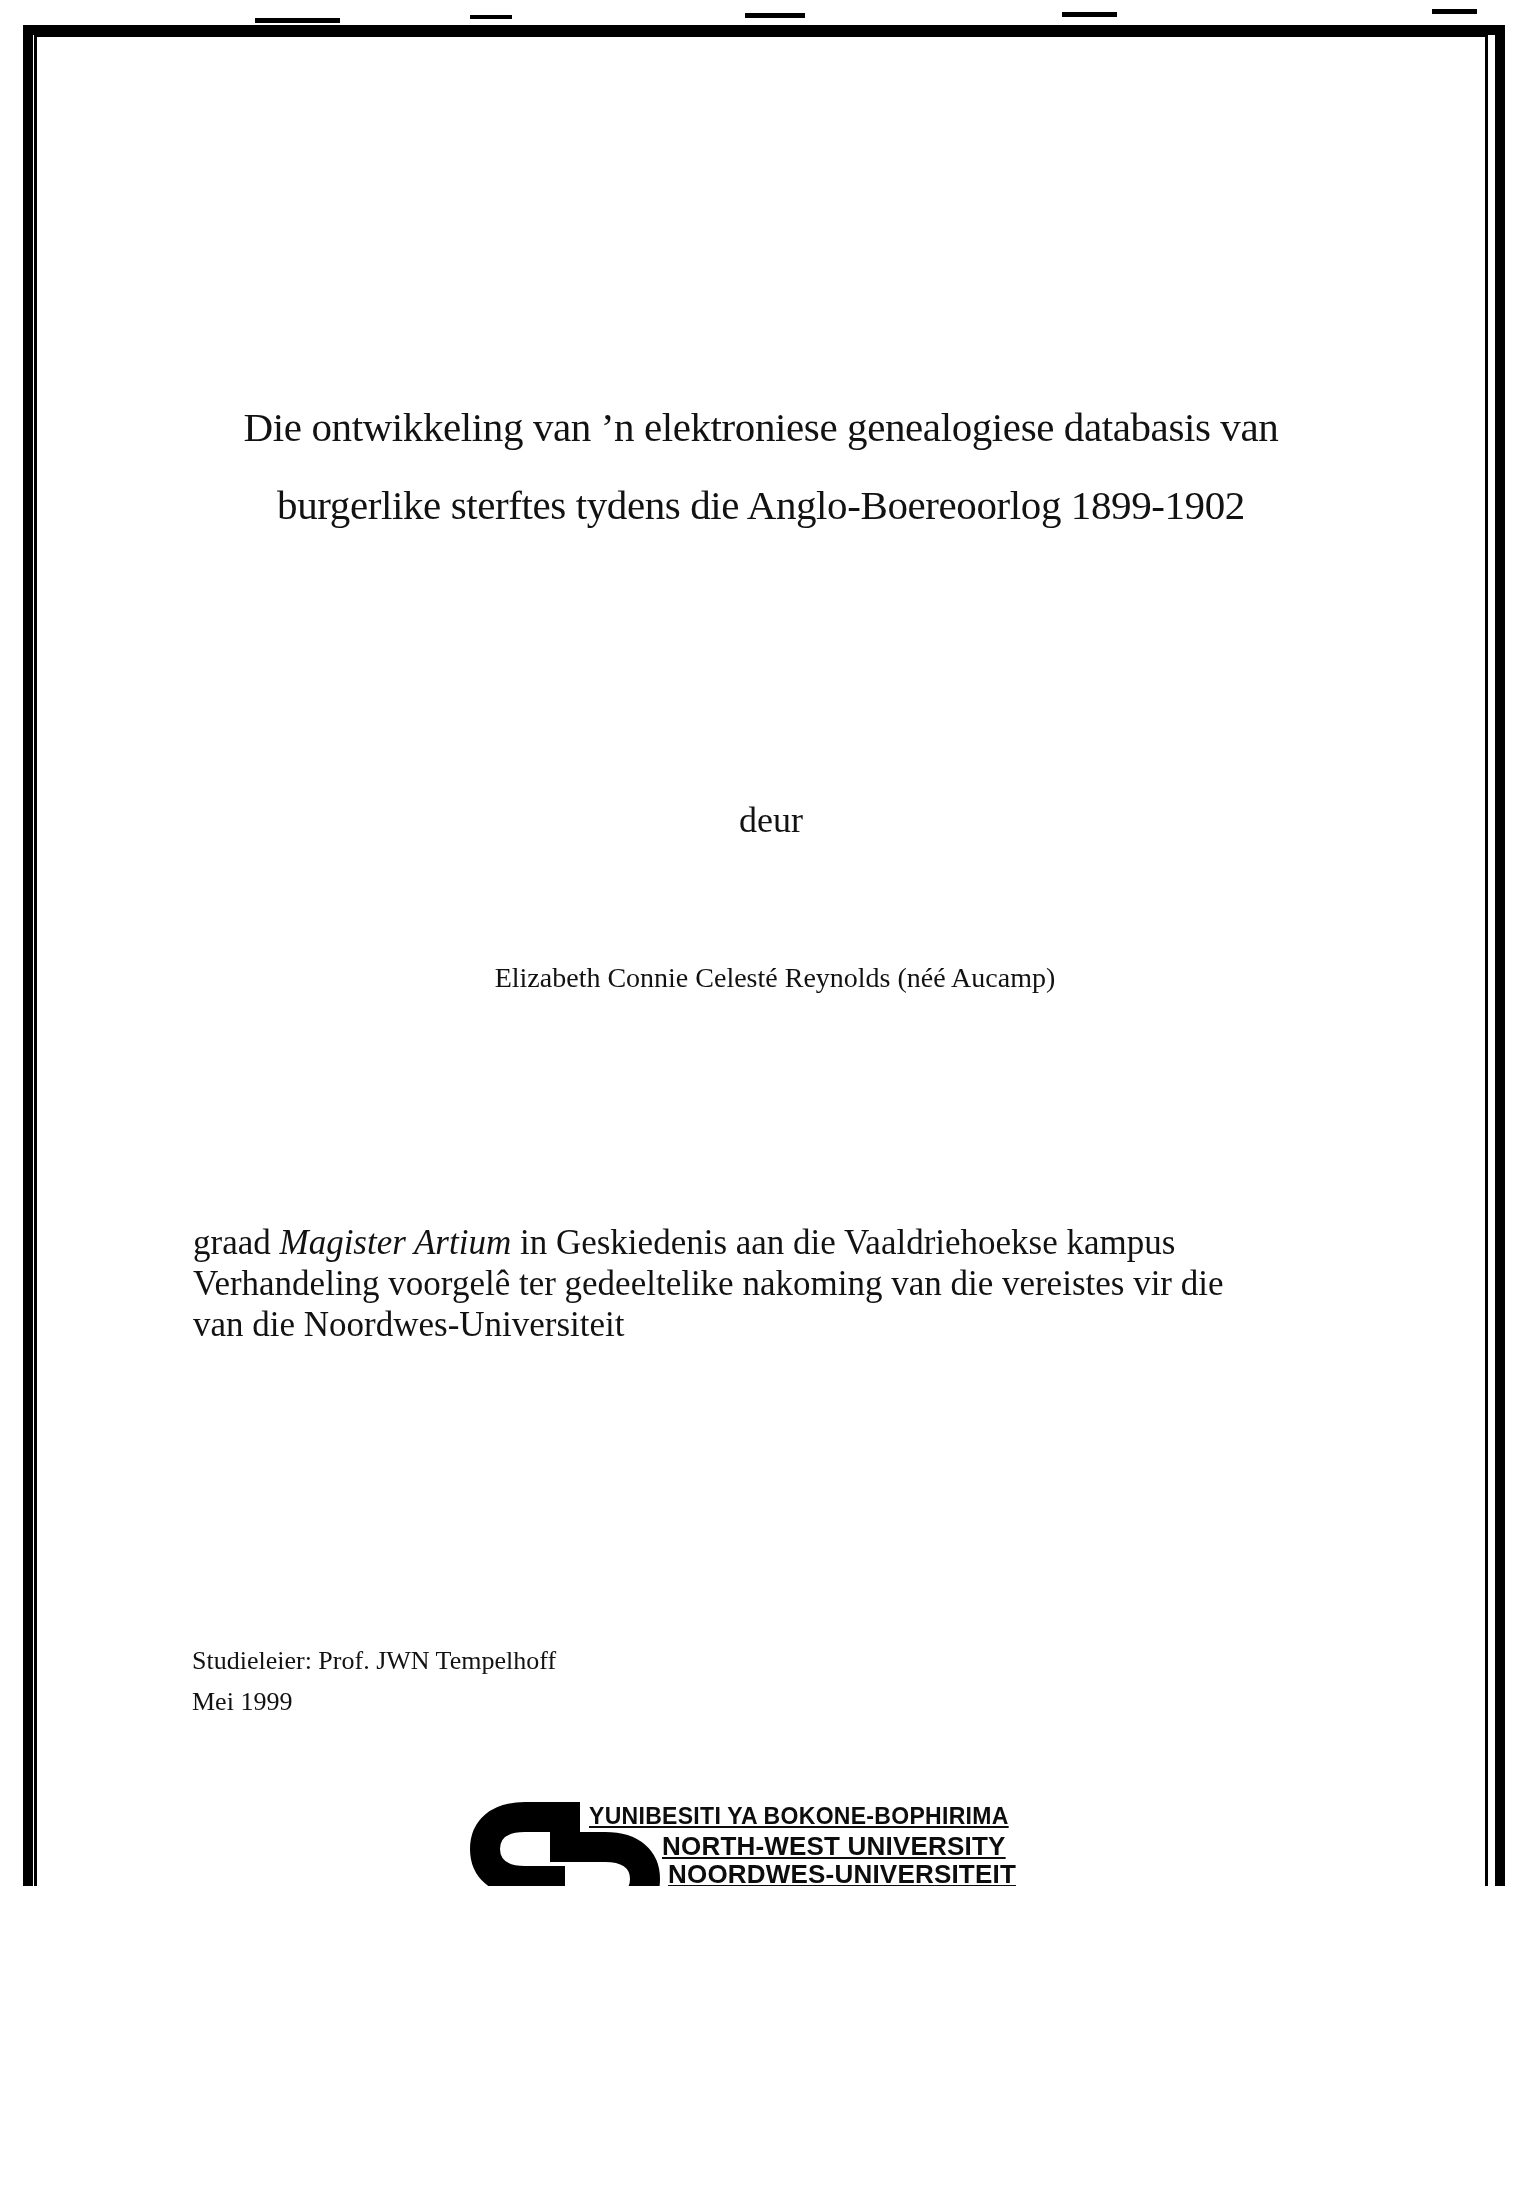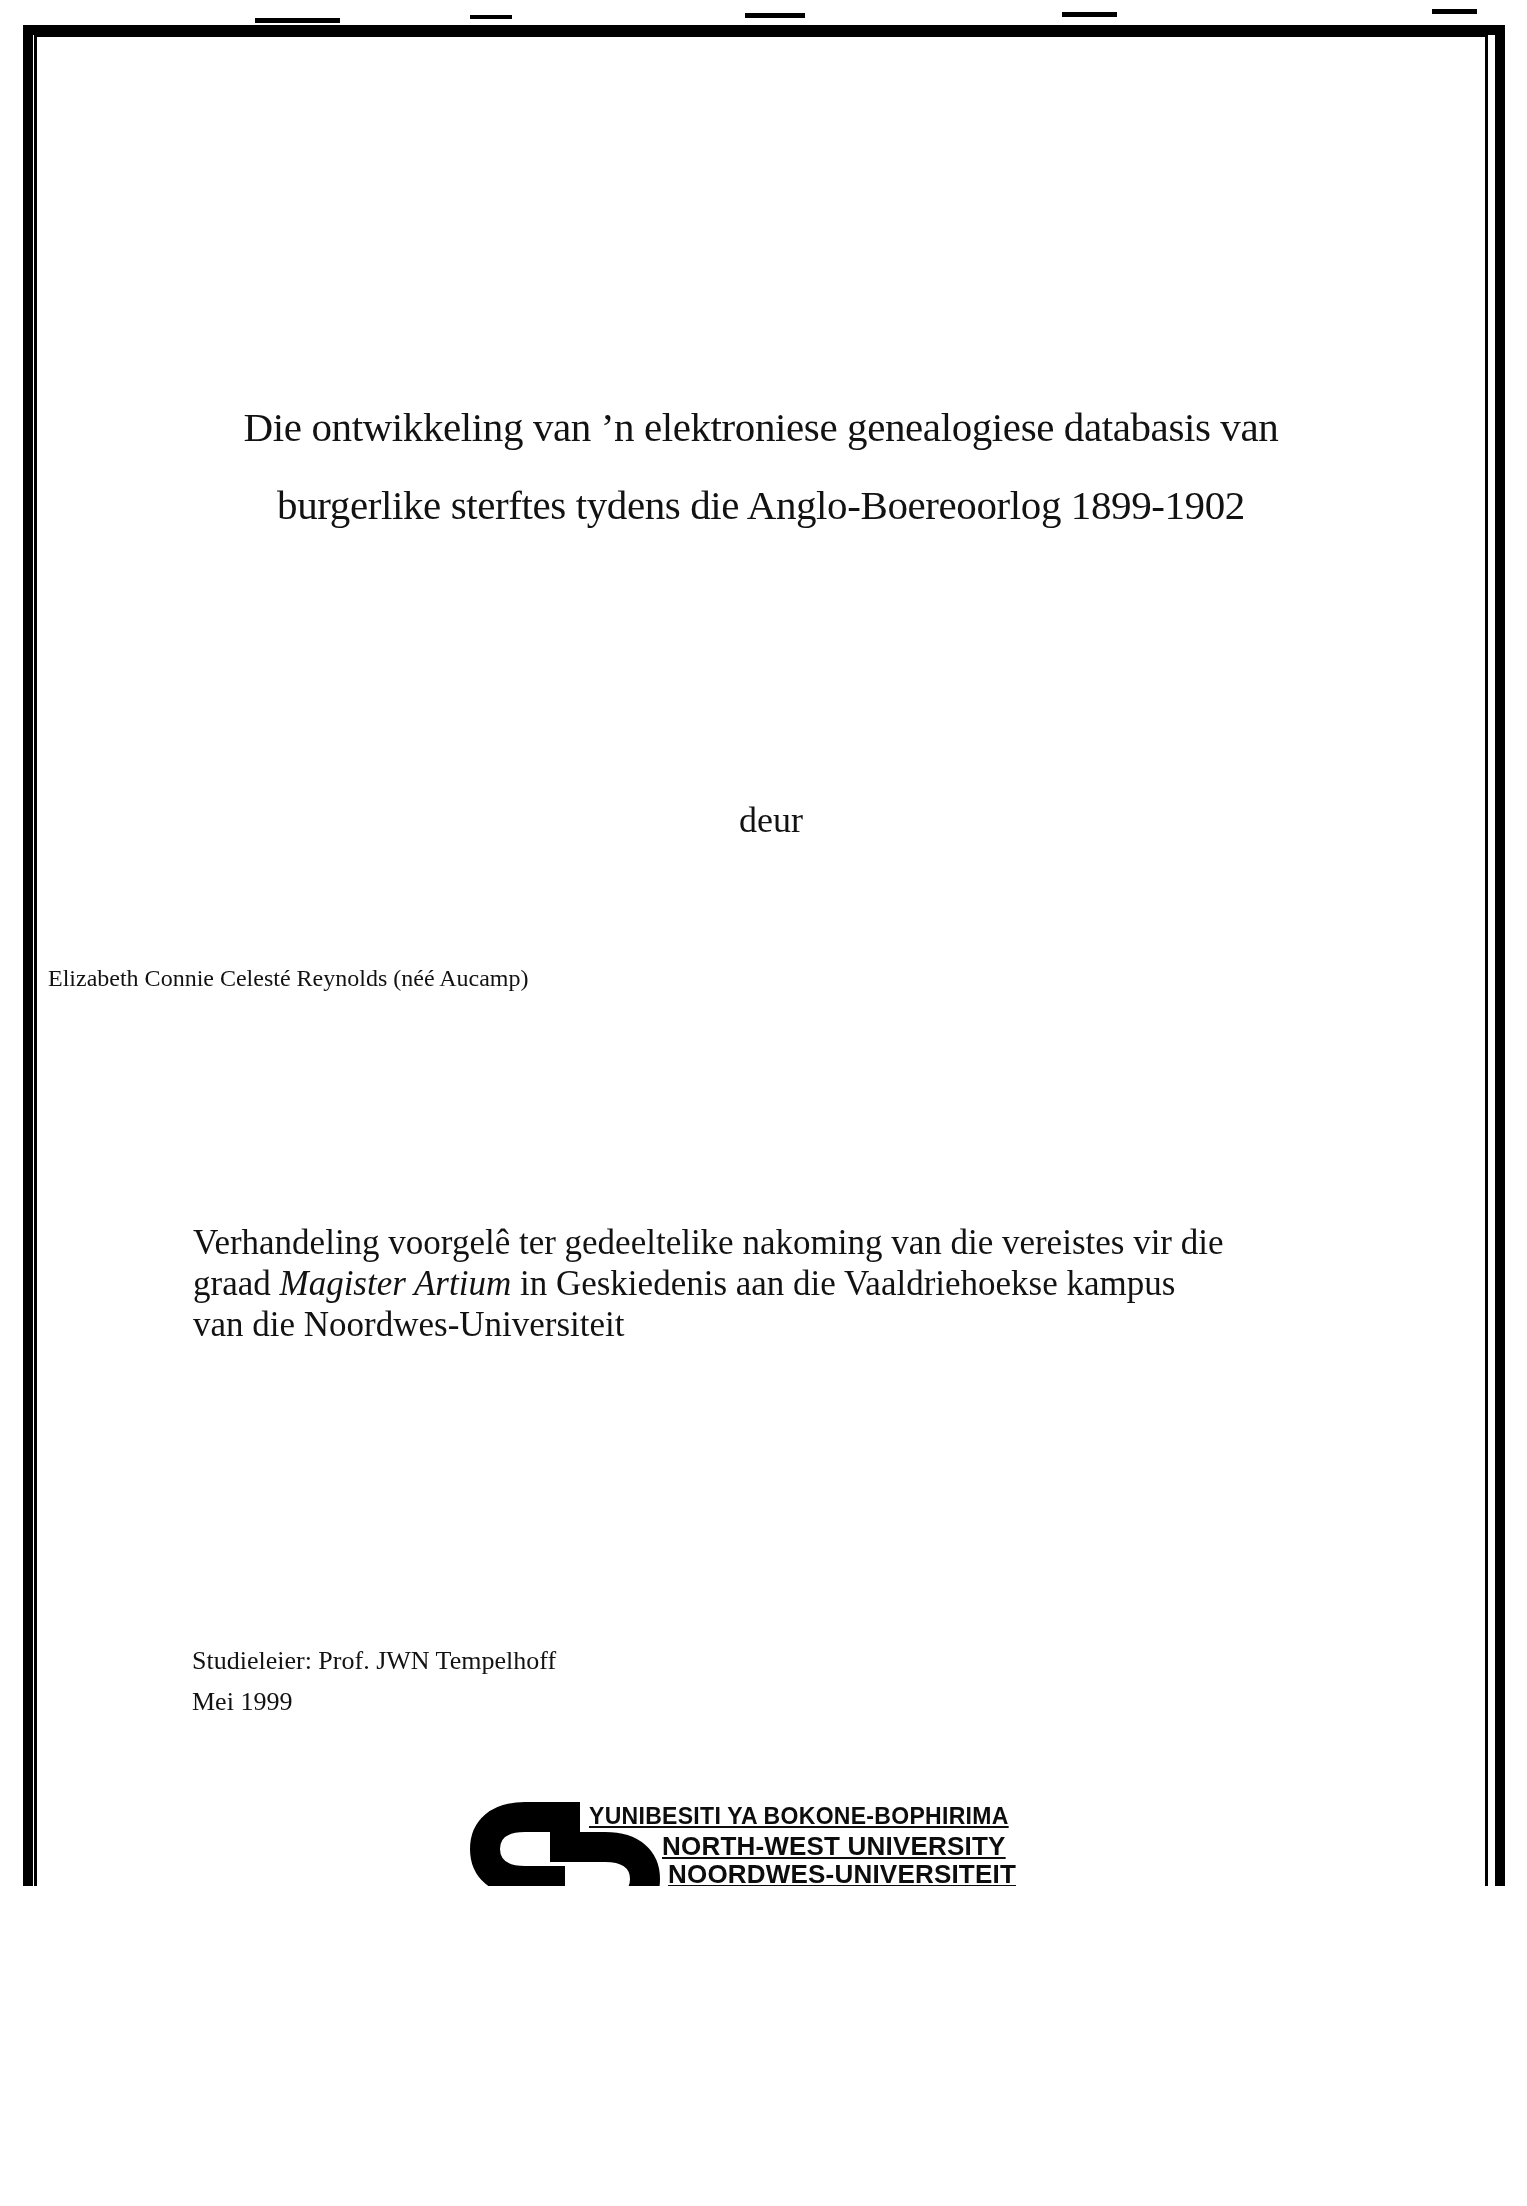--- a/index.html
+++ b/index.html
@@ -25,21 +25,21 @@
     position:absolute;left:34px;top:388px;width:1454px;
     text-align:center;font-size:41px;line-height:78px;
     letter-spacing:-0.4px;white-space:nowrap;font-weight:400;
   }
   .byline{
     position:absolute;left:44px;top:800px;width:1454px;
     text-align:center;font-size:36px;line-height:40px;
   }
   .author{
     position:absolute;left:48px;top:957px;width:1454px;
-    text-align:left;font-size:24px;line-height:42px;
+    text-align:center;font-size:28px;line-height:42px;
   }
   .statement{
     position:absolute;left:193px;top:1222px;width:1140px;
     font-size:35px;line-height:41px;
   }
   .statement .line{white-space:nowrap;}
   .statement em{font-style:italic;}
   .sup-block{
     position:absolute;left:192px;top:1640px;
     font-size:26px;line-height:41px;white-space:nowrap;
@@ -71,22 +71,22 @@
   <div class="title">
     <div>Die ontwikkeling van ’n elektroniese genealogiese databasis van</div>
     <div>burgerlike sterftes tydens die Anglo-Boereoorlog 1899-1902</div>
   </div>
 
   <div class="byline">deur</div>
 
   <div class="author">Elizabeth Connie Celesté Reynolds (néé Aucamp)</div>
 
   <div class="statement">
+    <div class="line"><span>graad </span><em>Magister Artium</em><span> in Geskiedenis aan die Vaaldriehoekse kampus</span></div>
     <div class="line">Verhandeling voorgelê ter gedeeltelike nakoming van die vereistes vir die</div>
-    <div class="line"><span>graad </span><em>Magister Artium</em><span> in Geskiedenis aan die Vaaldriehoekse kampus</span></div>
     <div class="line">van die Noordwes-Universiteit</div>
   </div>
 
   <div class="sup-block">
     <div>Studieleier: Prof. JWN Tempelhoff</div>
     <div>Mei 1999</div>
   </div>
 
   <div>
     <svg class="logo-mark" viewBox="0 0 200 130" aria-hidden="true">

